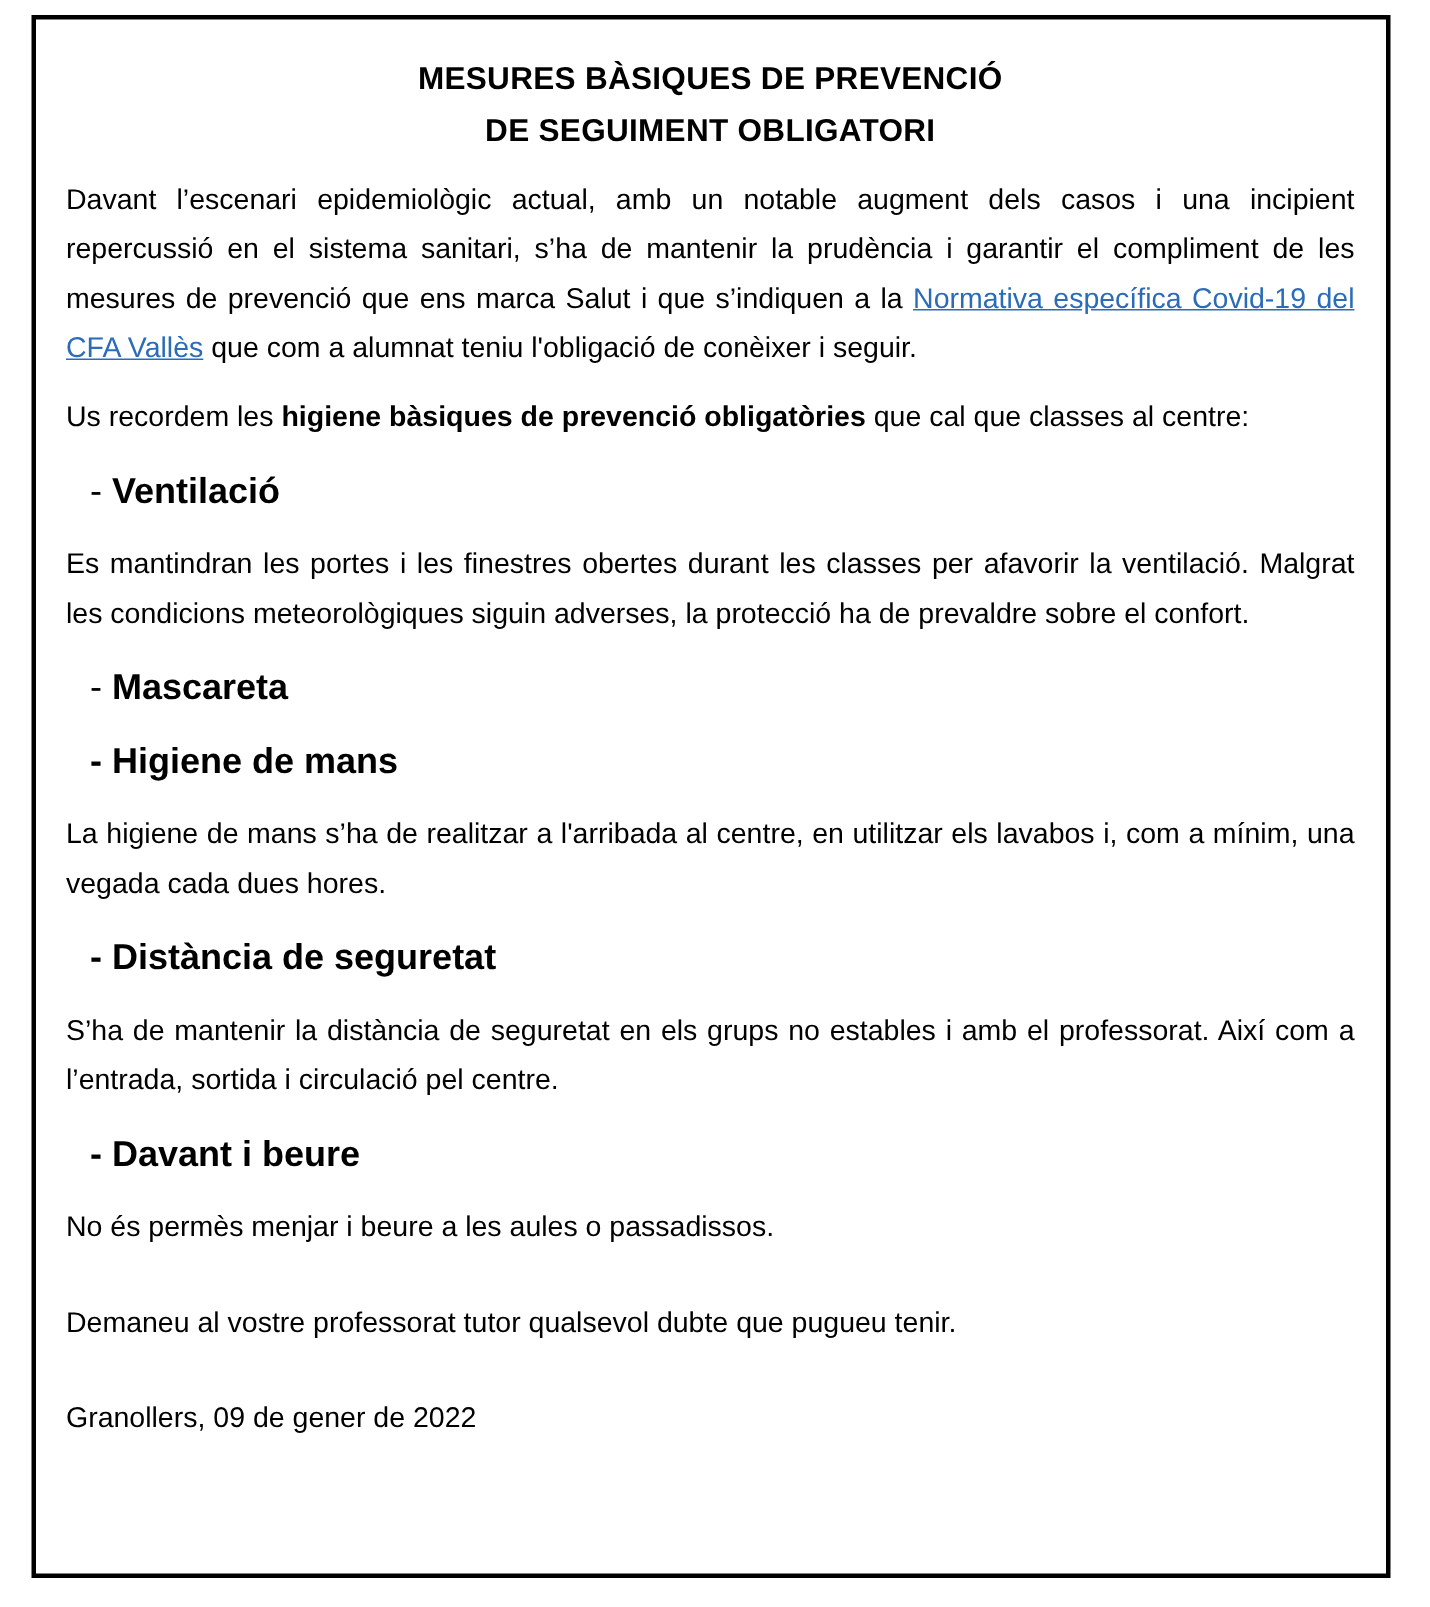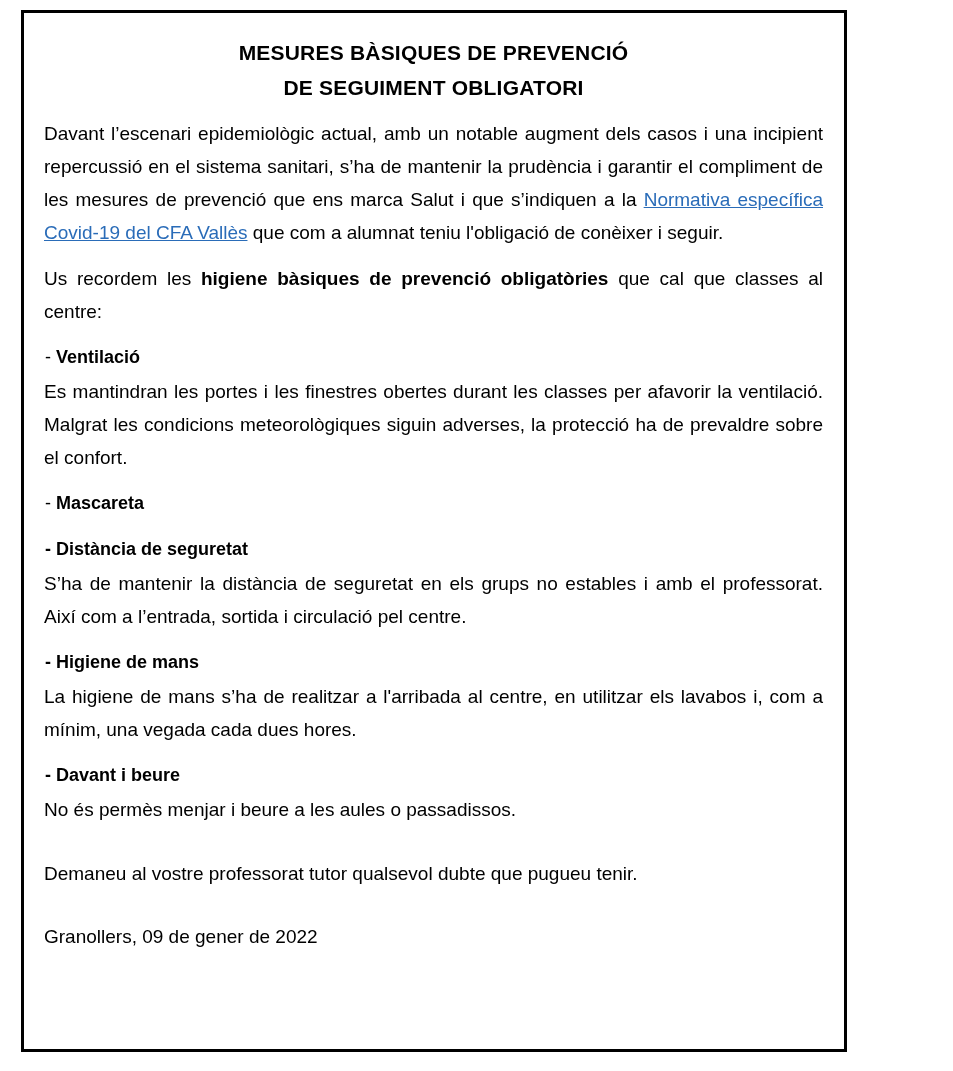--- a/index.html
+++ b/index.html
@@ -19,21 +19,21 @@
     height: 1071px;
     position: relative;
     overflow: hidden;
     font-family: "Liberation Sans", sans-serif;
     color: var(--text);
   }
   .frame {
     position: absolute;
     left: 21px;
     top: 10px;
-    width: 826px;
+    width: 906px;
     height: 1042px;
     border: 3px solid var(--border);
     background: var(--background);
     padding: 14px 21px 0 20px;
   }
   .doc-title {
     margin: 8px 0 0 0;
     text-align: center;
     font-size: 21px;
     font-weight: bold;
@@ -42,23 +42,23 @@
   }
   p.body {
     font-size: 19px;
     line-height: 33px;
     margin: 13px 0 0 0;
   }
   p.justify { text-align: justify; }
   .intro { margin-top: 12px !important; }
   .section { margin-top: 13px; }
   .section .heading {
-    font-size: 18px;
+    font-size: 24px;
     line-height: 33px;
-    margin: 1px;
+    margin: 16px;
   }
   .section .heading strong { font-weight: bold; }
   .section p.body { margin-top: 0; }
   a.doc-link {
     color: var(--link);
     text-decoration: underline;
     cursor: pointer;
   }
   .closing { margin-top: 31px !important; }
   .date-line {
@@ -83,27 +83,27 @@
   <div class="section">
     <p class="heading"><span>- </span><strong>Ventilació</strong></p>
     <p class="body justify">Es mantindran les portes i les finestres obertes durant les classes per afavorir la ventilació. Malgrat les condicions meteorològiques siguin adverses, la protecció ha de prevaldre sobre el confort.</p>
   </div>
 
   <div class="section">
     <p class="heading"><span>- </span><strong>Mascareta</strong></p>
   </div>
 
   <div class="section">
-    <p class="heading"><span></span><strong>- Distància de seguretat</strong></p>
-    <p class="body justify">S’ha de mantenir la distància de seguretat en els grups no estables i amb el professorat. Així com a l’entrada, sortida i circulació pel centre.</p>
+    <p class="heading"><span></span><strong>- Higiene de mans</strong></p>
+    <p class="body justify">La higiene de mans s’ha de realitzar a l'arribada al centre, en utilitzar els lavabos i, com a mínim, una vegada cada dues hores.</p>
   </div>
 
   <div class="section">
-    <p class="heading"><span></span><strong>- Higiene de mans</strong></p>
-    <p class="body justify">La higiene de mans s’ha de realitzar a l'arribada al centre, en utilitzar els lavabos i, com a mínim, una vegada cada dues hores.</p>
+    <p class="heading"><span></span><strong>- Distància de seguretat</strong></p>
+    <p class="body justify">S’ha de mantenir la distància de seguretat en els grups no estables i amb el professorat. Així com a l’entrada, sortida i circulació pel centre.</p>
   </div>
 
   <div class="section">
     <p class="heading"><span></span><strong>- Davant i beure</strong></p>
     <p class="body justify">No és permès menjar i beure a les aules o passadissos.</p>
   </div>
 
   <p class="body closing">Demaneu al vostre professorat tutor qualsevol dubte que pugueu tenir.</p>
 
   <p class="body date-line">Granollers, 09 de gener de 2022</p>

